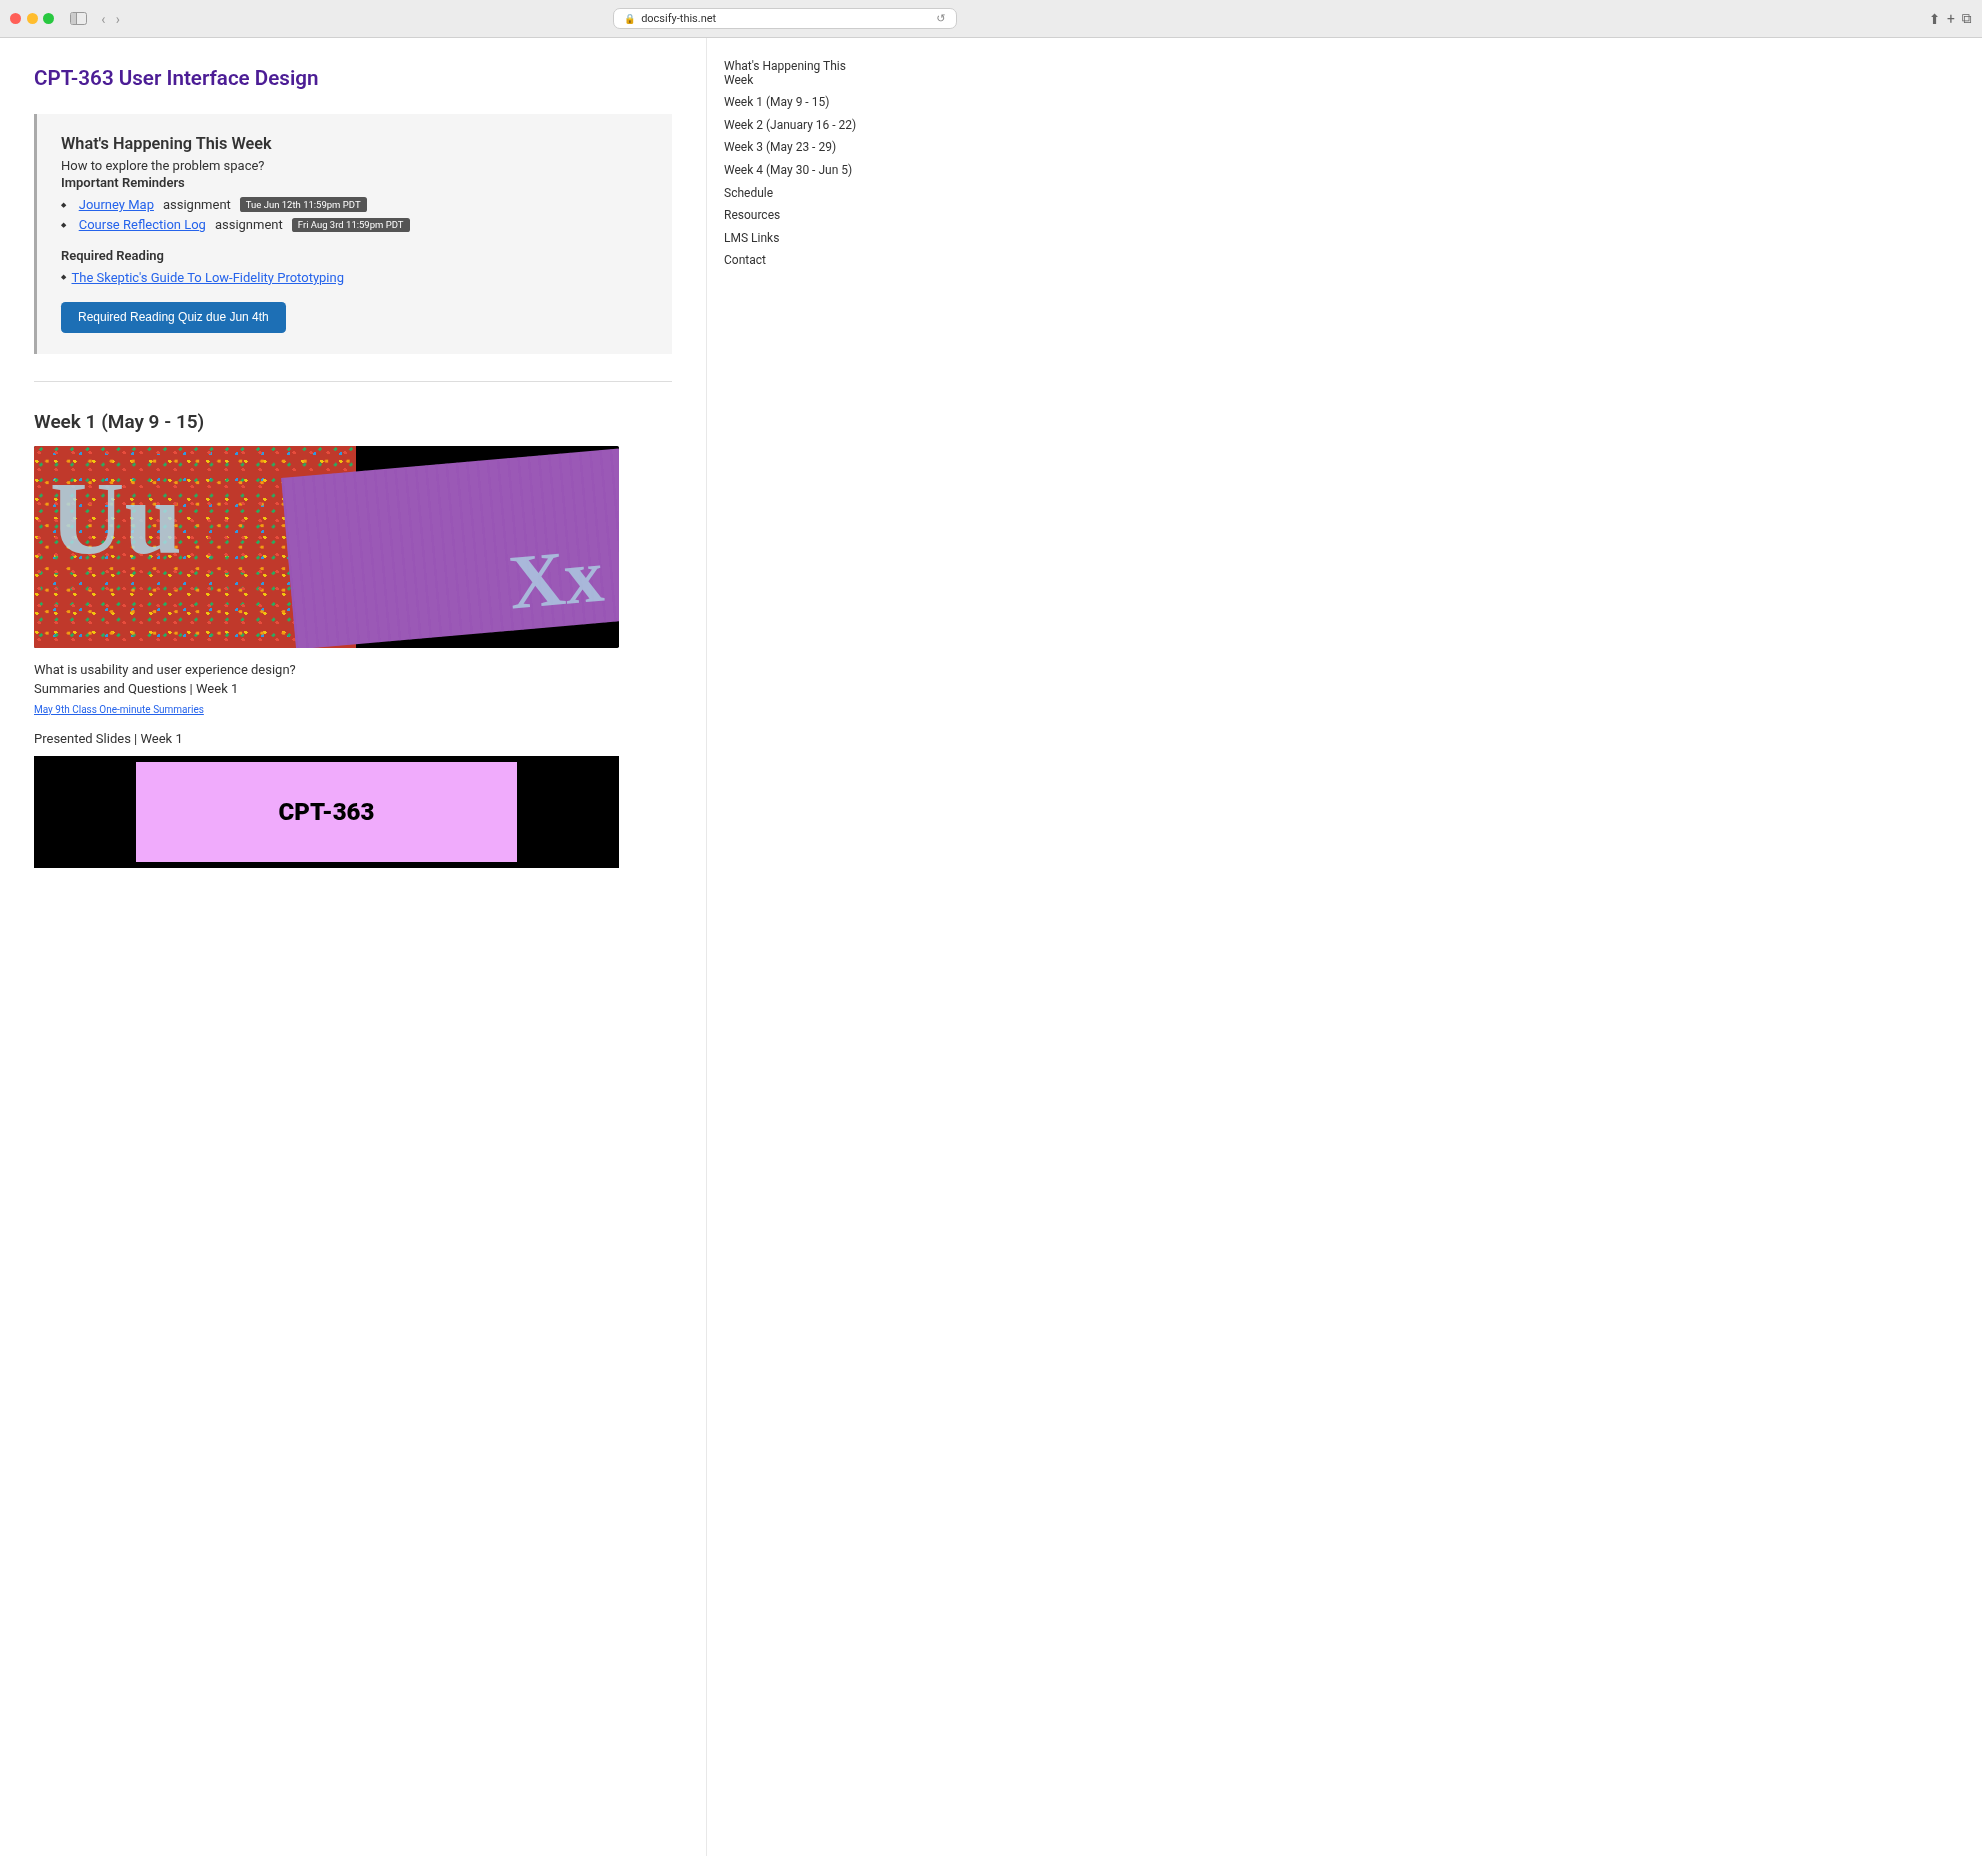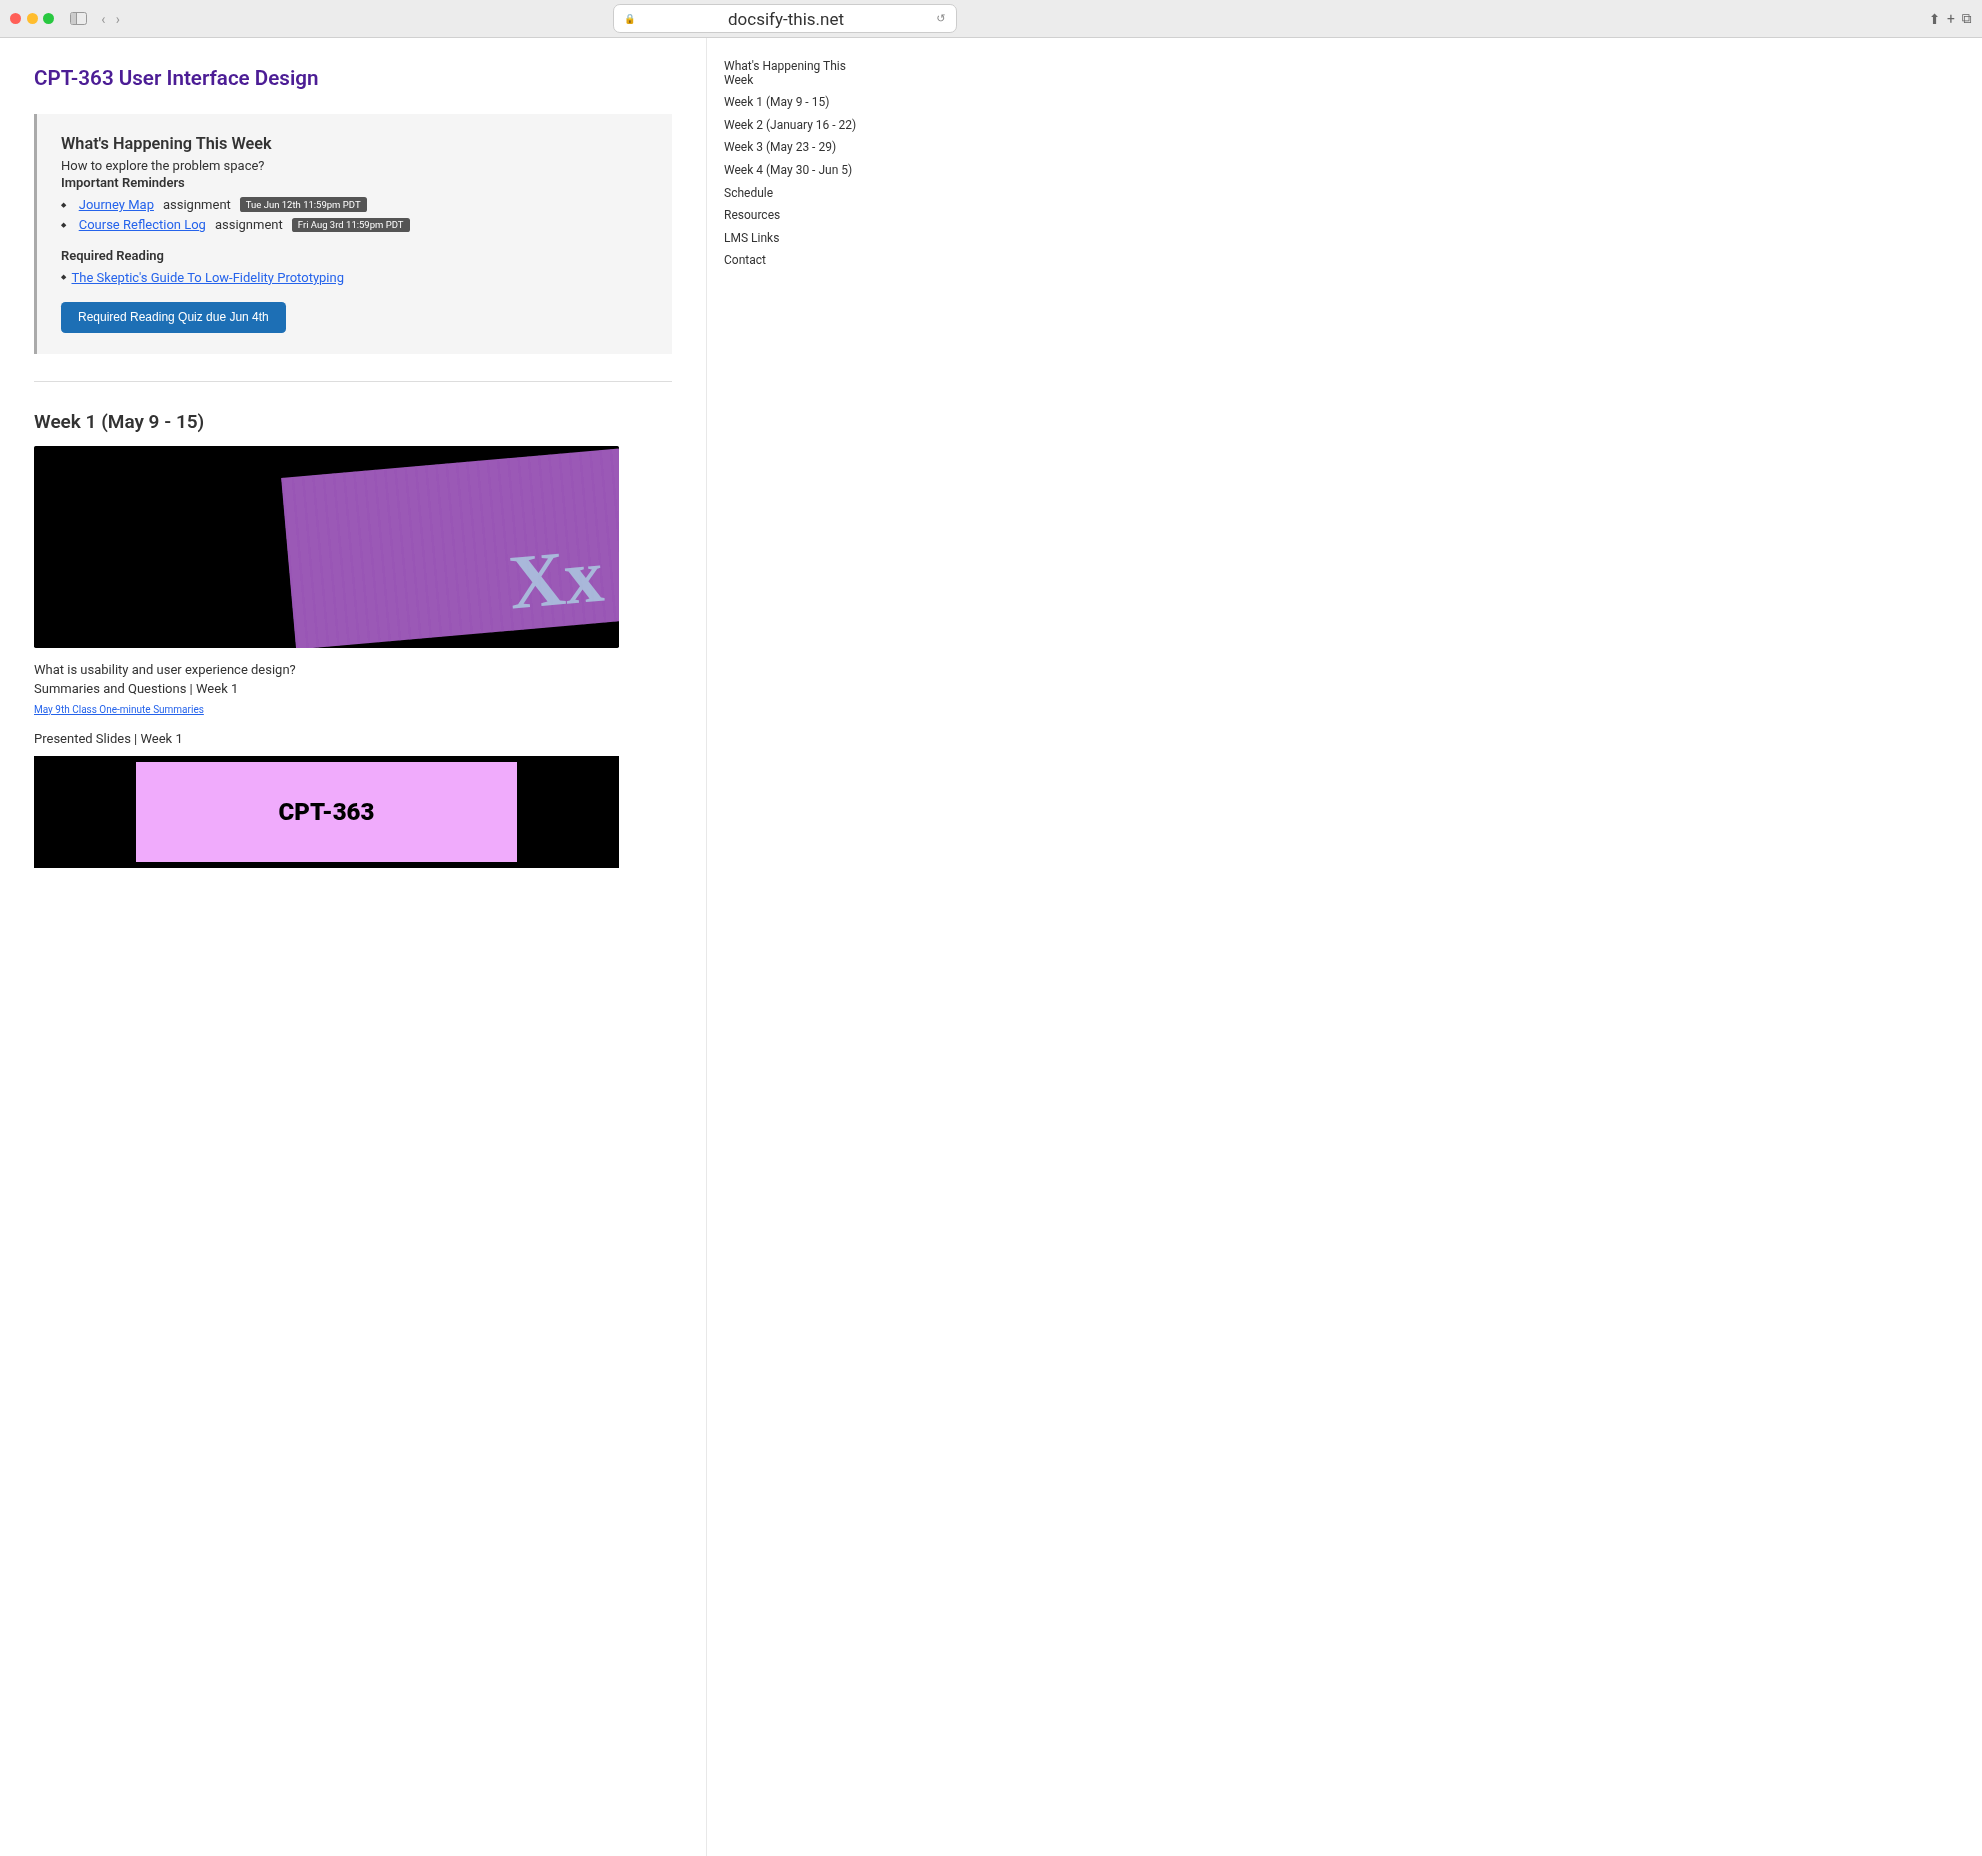--- a/index.html
+++ b/index.html
@@ -77,24 +77,24 @@
       gap: 5.2px;
       margin: 0 auto;
     }
 
     .lock-icon {
       color: #888;
       font-size: 9.5px;
     }
 
     .address-text {
-      font-size: 17px;
+      font-size: 11px;
       color: #333;
       flex: 1;
-      text-align: center;
+      text-align: left;
     }
 
     .reload-btn {
       color: #888;
       font-size: 11.2px;
       cursor: pointer;
     }
 
     .browser-actions {
       display: flex;
@@ -448,20 +448,23 @@
 
       <button class="quiz-btn">Required Reading Quiz due Jun 4th</button>
     </div>
 
     <hr class="section-divider">
 
     <h2 class="week-section-title">Week 1 (May 9 - 15)</h2>
 
     <div class="week-image">
       <div class="card-image-bg">
+        <div class="card-red">
+          <span class="card-letter-u">Uu</span>
+        </div>
         <div class="card-purple">
           <span class="card-letter-x">Xx</span>
         </div>
       </div>
     </div>
 
     <p class="week-description">What is usability and user experience design?</p>
     <p class="week-sub-label">Summaries and Questions | Week 1</p>
     <a class="link-blue-standalone">May 9th Class One-minute Summaries</a>
 

